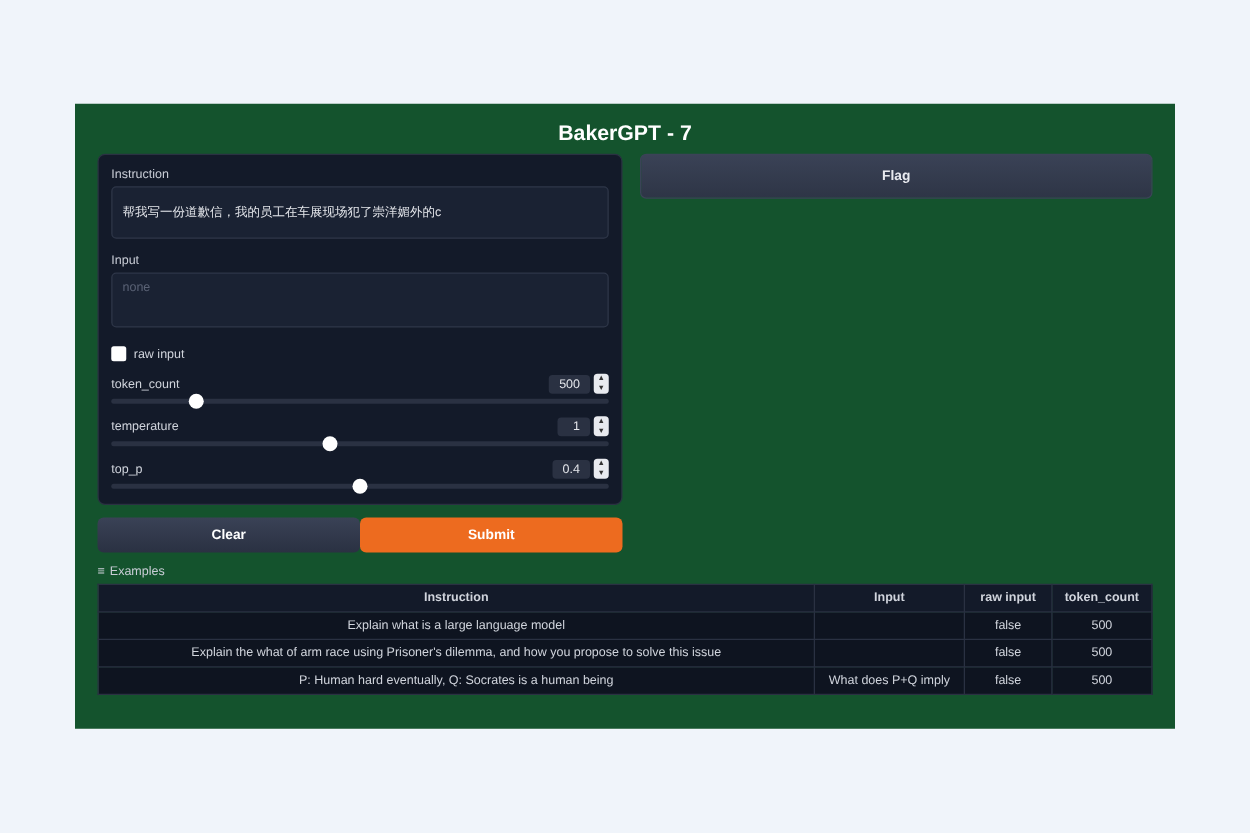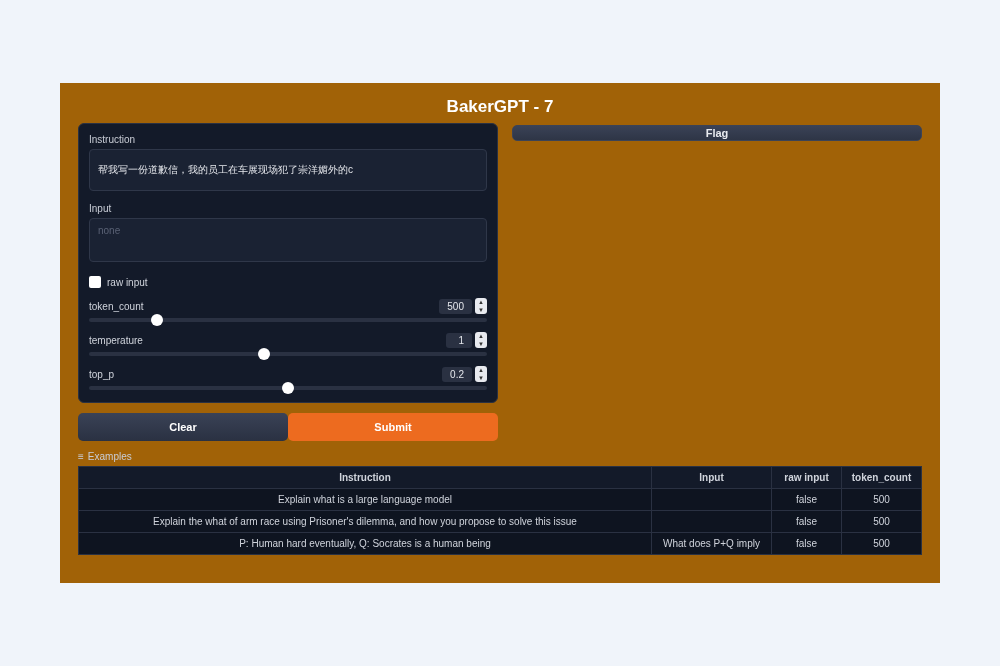--- a/index.html
+++ b/index.html
@@ -9,21 +9,21 @@
   width: 1000px;
   height: 666px;
   overflow: hidden;
   display: flex;
   align-items: center;
   justify-content: center;
 }
 .frame {
   width: 880px;
   height: 500px;
-  background: #a16207;
+  background: #14532d;
   color: #e4e6eb;
   overflow: hidden;
   position: relative;
 }
 .content {
   padding: 14px 18px;
 }
 .title {
   text-align: center;
   font-size: 17px;
@@ -149,21 +149,21 @@
   color: #fff;
 }
 .btn-clear {
   background: linear-gradient(#3a4256, #2a3142);
 }
 .btn-submit {
   background: #ed6b1f;
 }
 .flag-btn {
   width: 100%;
-  height: 16px;
+  height: 36px;
   background: linear-gradient(#3a4256, #2e3546);
   border: 1px solid #3b4357;
   border-radius: 5px;
   color: #e8eaef;
   font-size: 11px;
   font-weight: 600;
   cursor: pointer;
 }
 .examples {
   margin-top: 10px;
@@ -249,21 +249,21 @@
           </div>
           <div class="slider-track">
             <div class="slider-thumb" style="left:44%"></div>
           </div>
         </div>
 
         <div class="slider-row" style="margin-bottom:2px">
           <div class="slider-header">
             <span class="slider-name">top_p</span>
             <div class="slider-val-group">
-              <span class="slider-val">0.2</span>
+              <span class="slider-val">0.4</span>
               <div class="stepper">
                 <div class="step-btn">▲</div>
                 <div class="step-btn">▼</div>
               </div>
             </div>
           </div>
           <div class="slider-track">
             <div class="slider-thumb" style="left:50%"></div>
           </div>
         </div>

